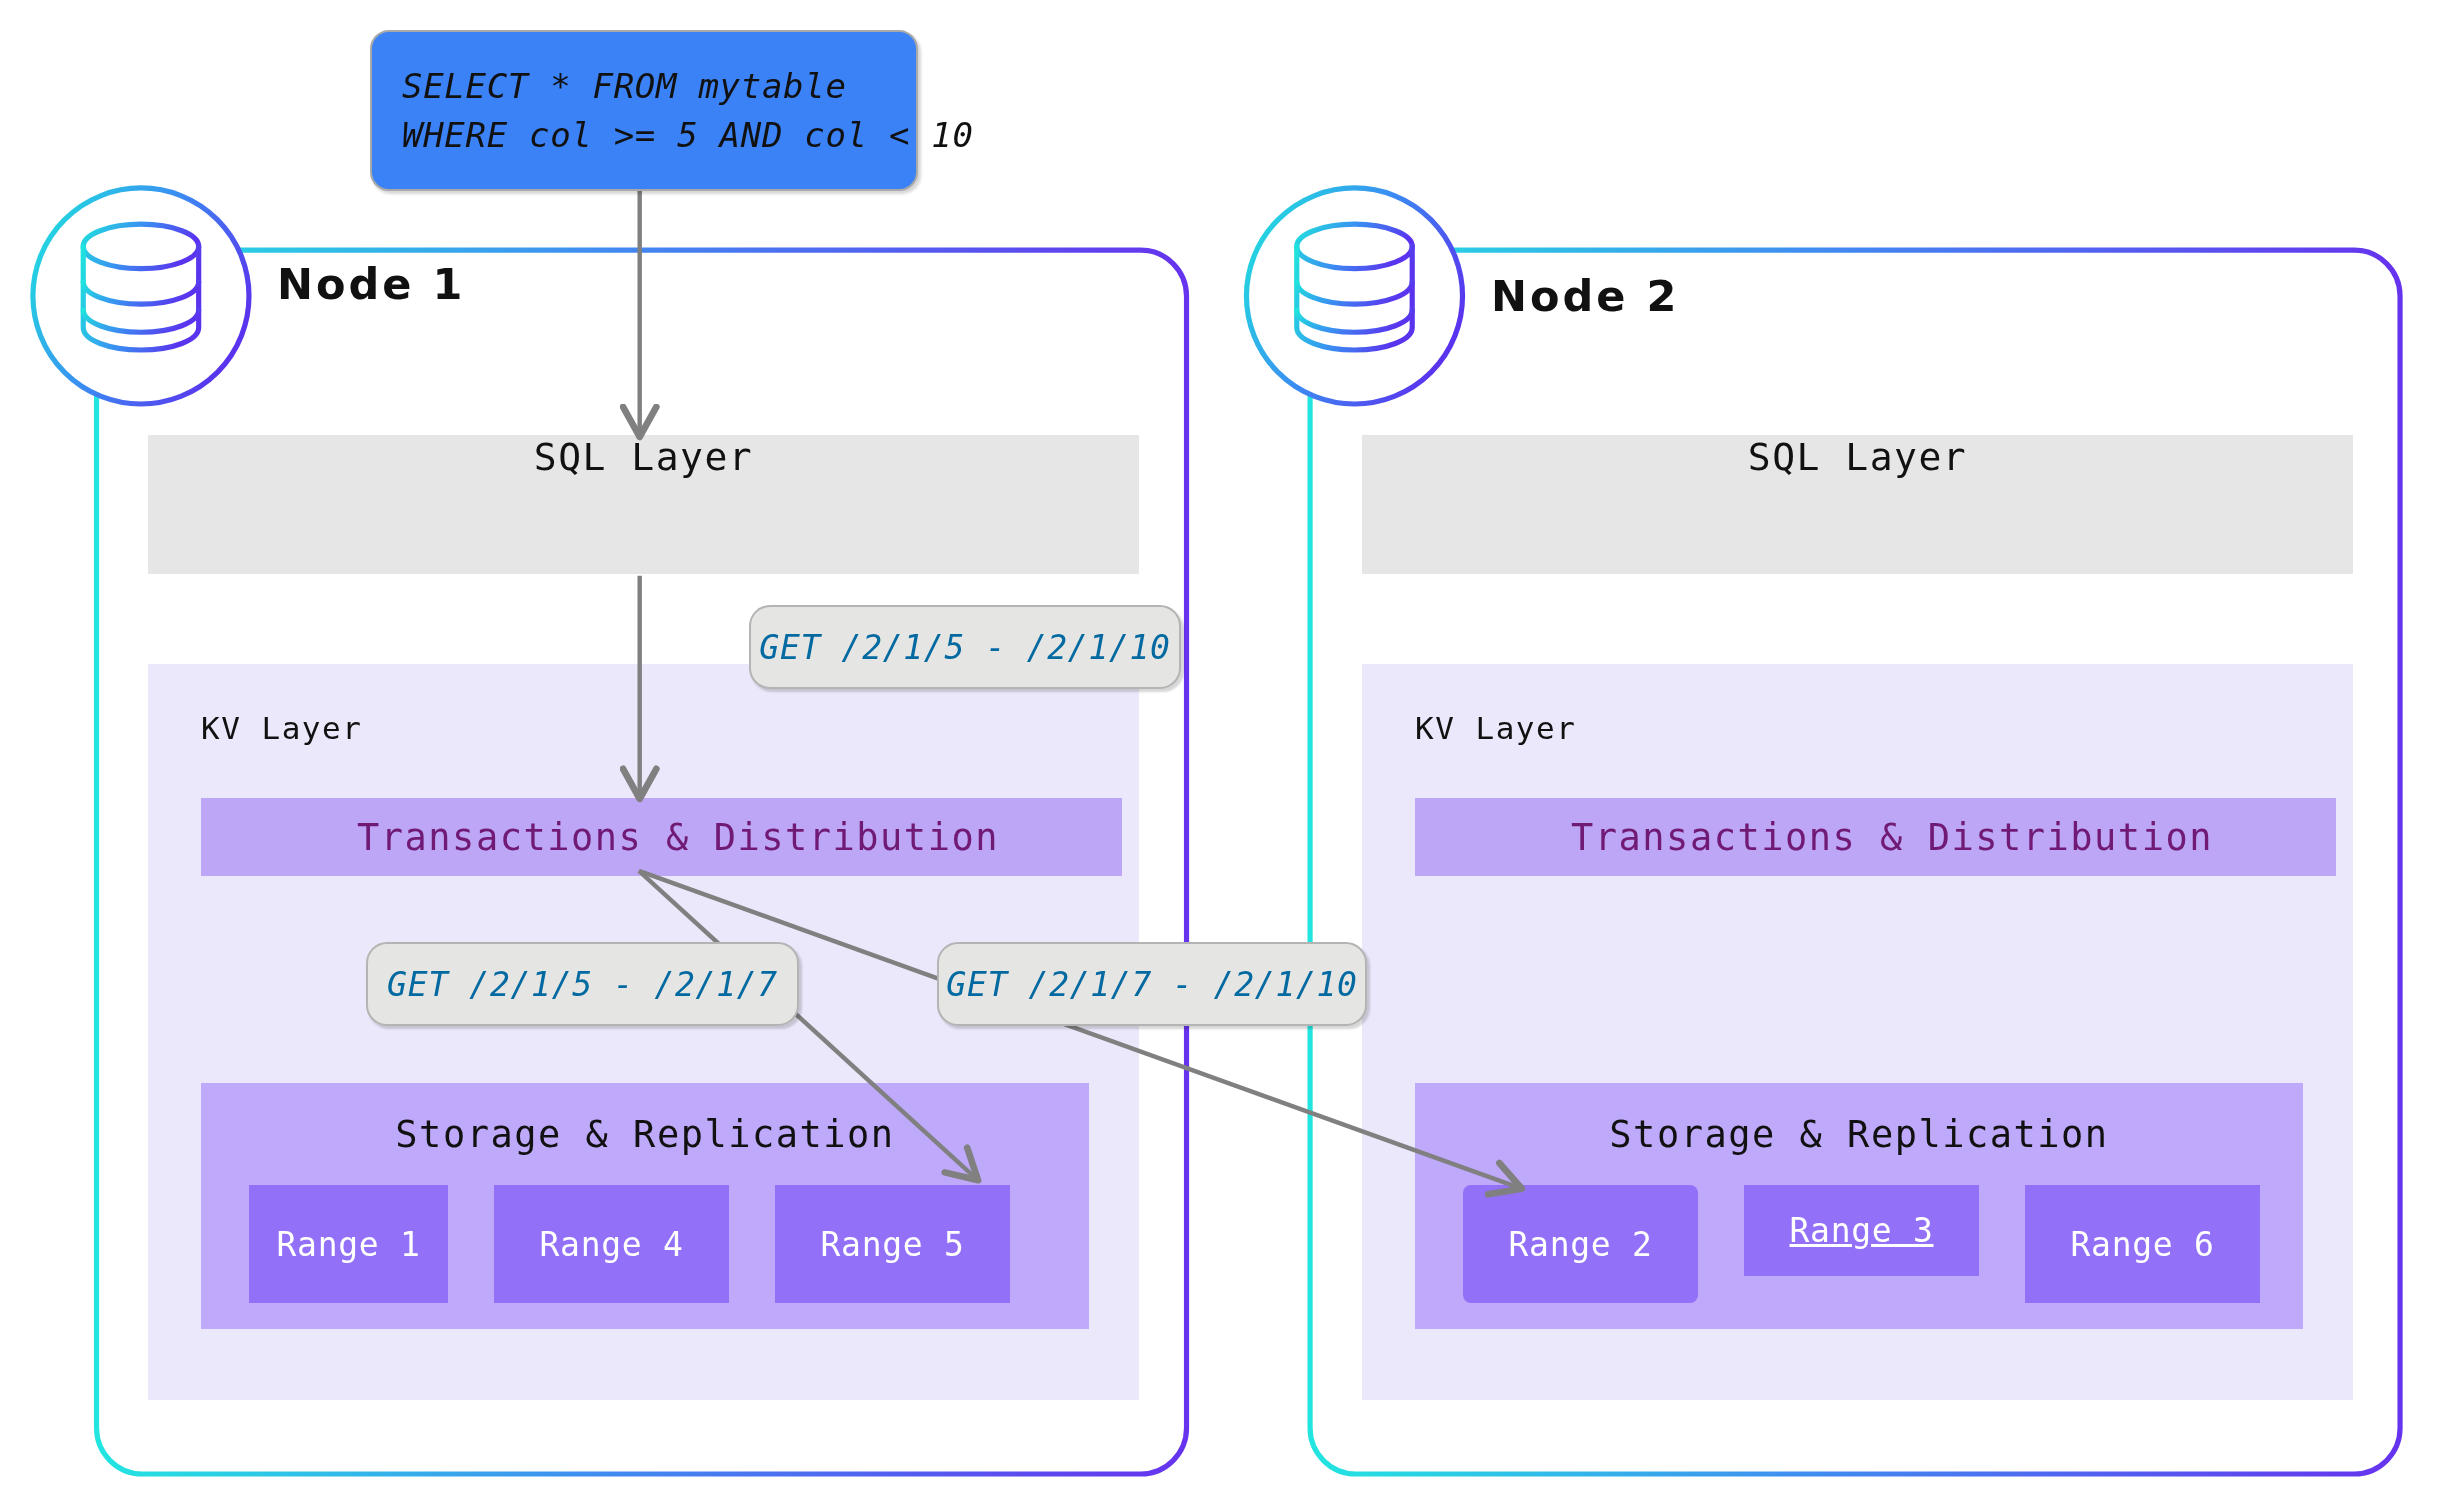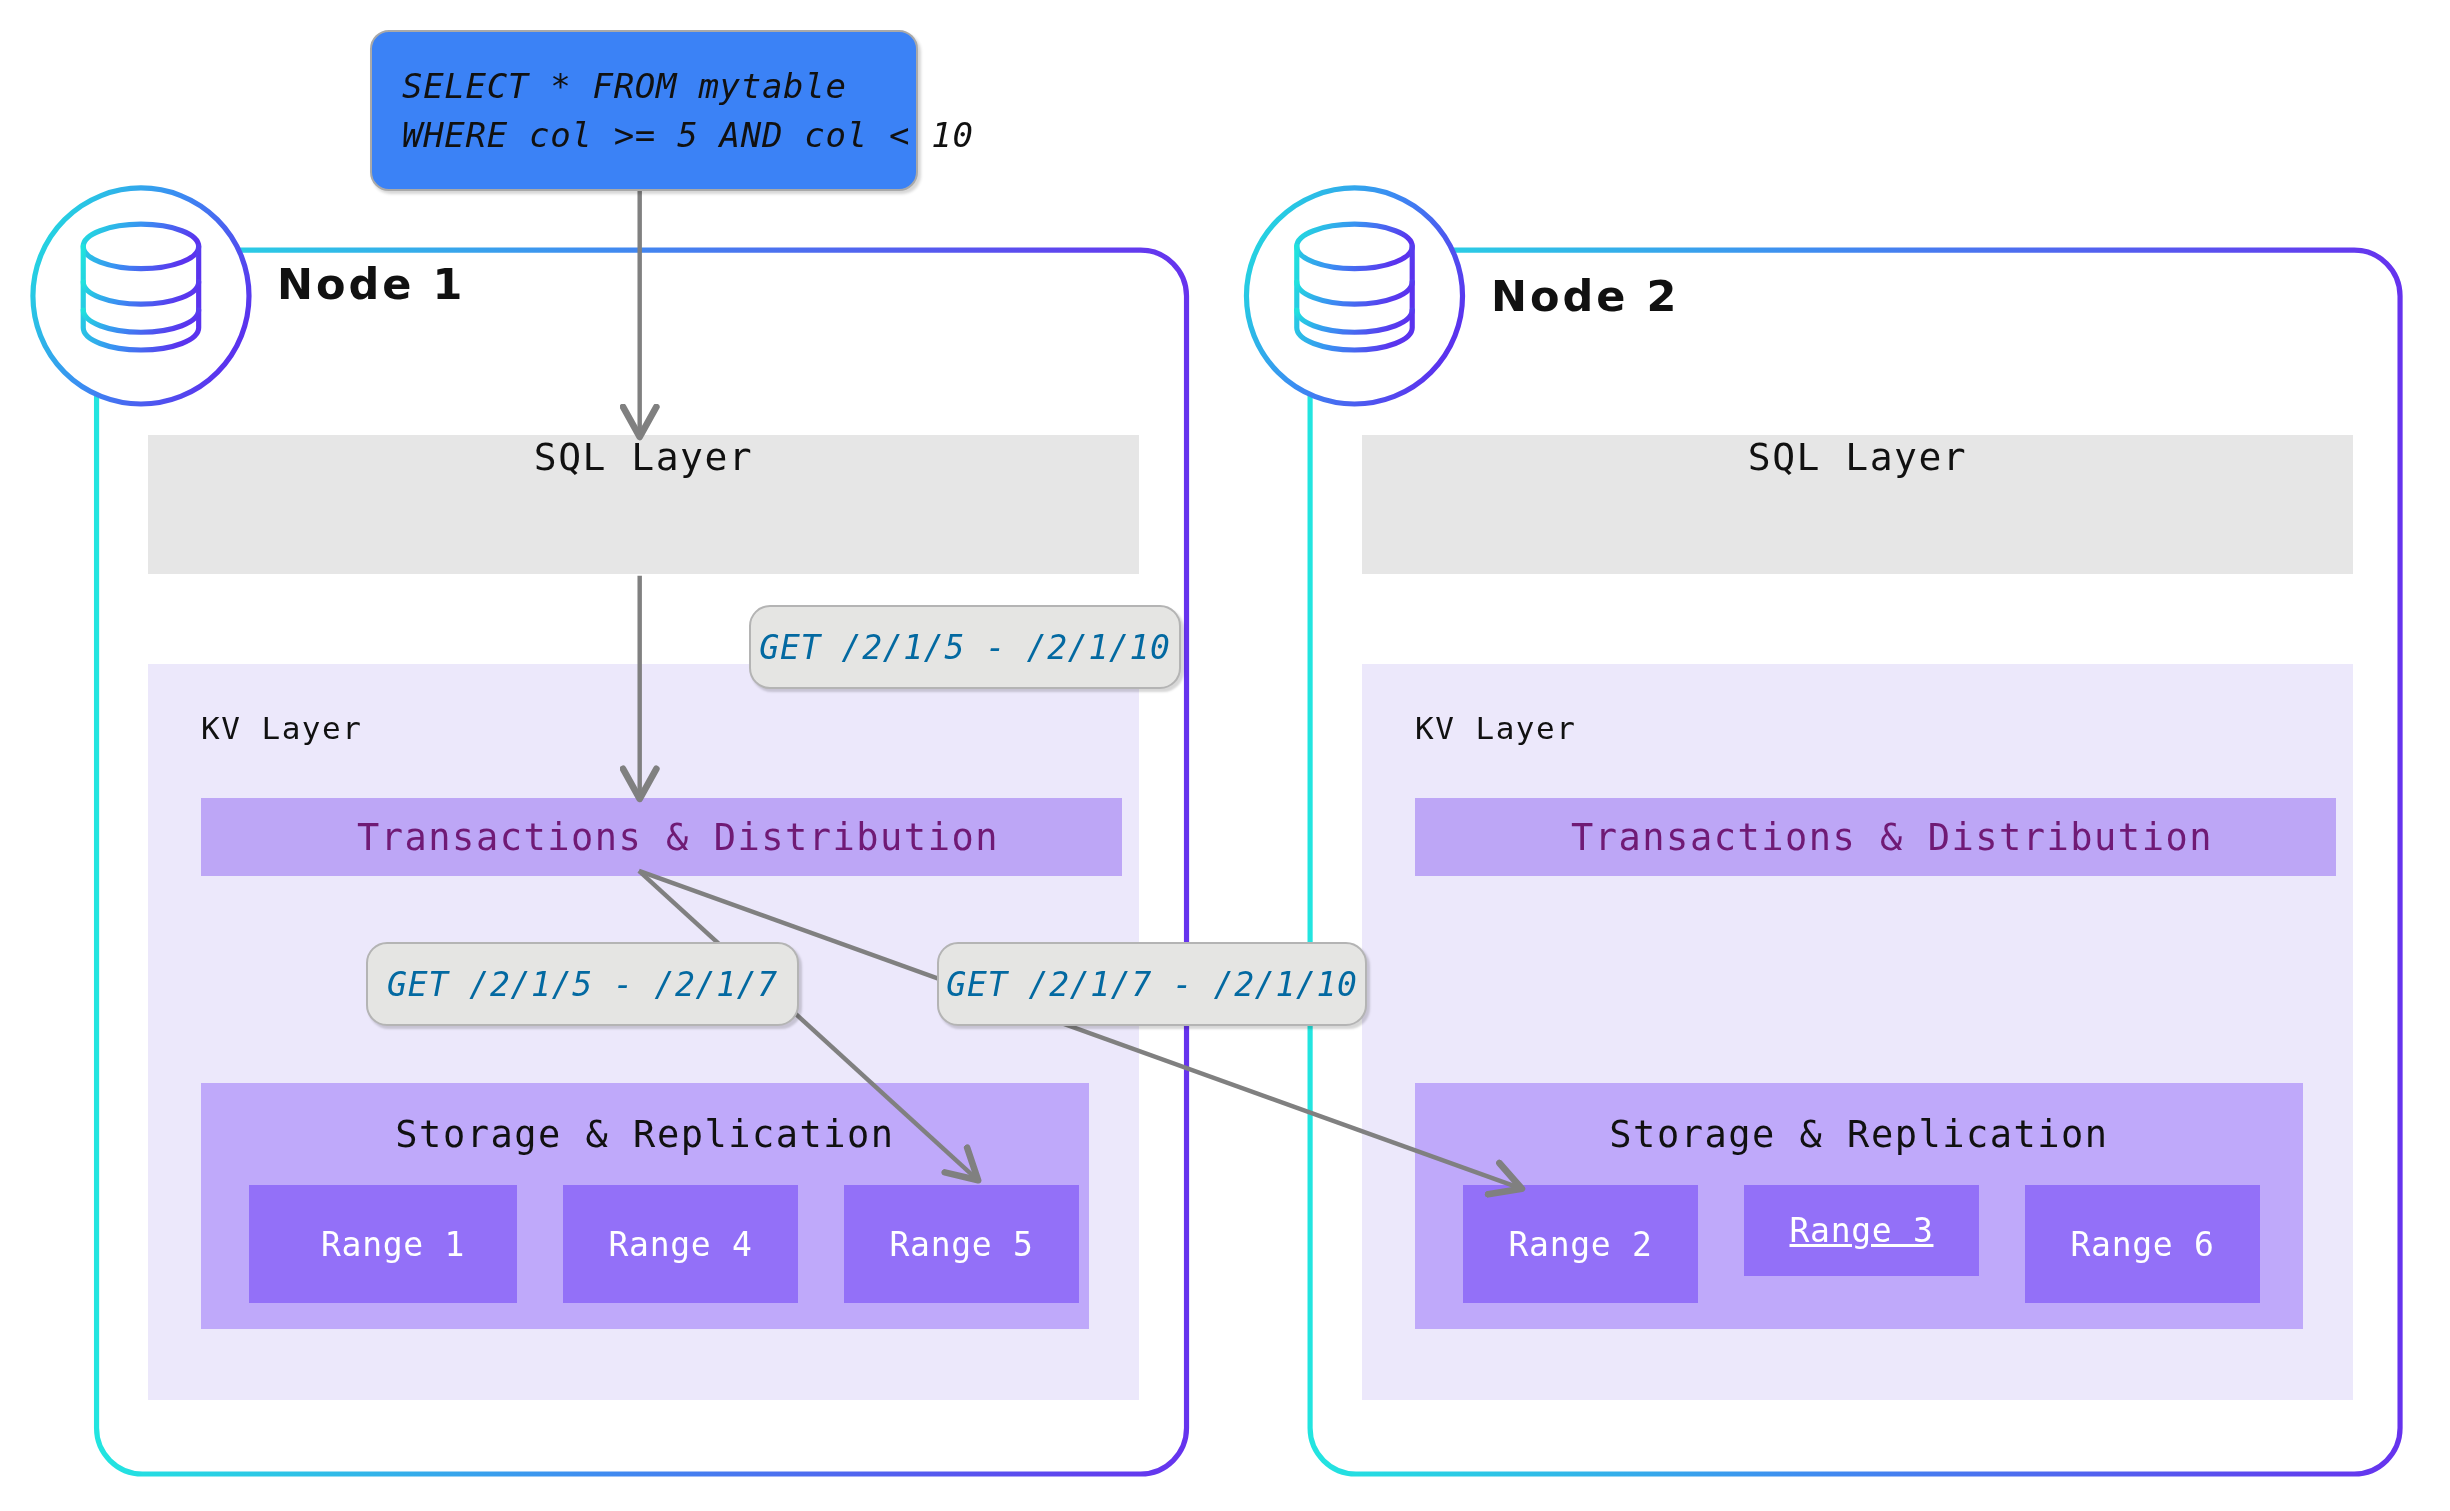--- a/index.html
+++ b/index.html
@@ -140,42 +140,42 @@
   </div>
 
   <div class="kv-layer" style="left:148px;top:664px;width:991px;height:736px;">
     <div class="kv-label" style="left:53px;top:46px;">KV Layer</div>
 
     <div class="txn-bar" style="left:53px;top:134px;width:888px;height:78px;">Transactions &amp; Distribution</div>
 
     <div class="storage-box" style="left:53px;top:419px;width:888px;height:246px;">
       <div class="storage-label" style="top:30px;">Storage &amp; Replication</div>
       <div class="range-row" style="left:48px;top:102px;gap:46px;">
-        <div class="range-box" style="width:248px;height:118px;padding-left:20px;">Range 1</div>
+        <div class="range-box" style="width:199px;height:118px;">Range 1</div>
         <div class="range-box" style="width:235px;height:118px;">Range 4</div>
         <div class="range-box" style="width:235px;height:118px;">Range 5</div>
       </div>
     </div>
   </div>
 
   <div class="node-title" style="left:1491px;top:296px;transform:translateY(-50%);">Node 2</div>
 
   <div class="sql-layer" style="left:1362px;top:435px;width:991px;height:139px;">
     <span>SQL Layer</span>
   </div>
 
   <div class="kv-layer" style="left:1362px;top:664px;width:991px;height:736px;">
     <div class="kv-label" style="left:53px;top:46px;">KV Layer</div>
 
     <div class="txn-bar" style="left:53px;top:134px;width:888px;height:78px;">Transactions &amp; Distribution</div>
 
     <div class="storage-box" style="left:53px;top:419px;width:888px;height:246px;">
       <div class="storage-label" style="top:30px;">Storage &amp; Replication</div>
       <div class="range-row" style="left:48px;top:102px;gap:46px;">
-        <div class="range-box" style="width:235px;height:118px;">Range 2</div>
+        <div class="range-box" style="width:235px;height:118px;border-radius:8px;">Range 2</div>
         <div class="range-box" style="width:235px;height:91px;text-decoration:underline;">Range 3</div>
         <div class="range-box" style="width:235px;height:118px;">Range 6</div>
       </div>
     </div>
   </div>
 
   <svg id="arrow-layer" class="svg-layer" viewBox="0 0 3310 2042">
     <defs>
       <marker id="ah" viewBox="0 0 12 12" refX="9" refY="6" markerWidth="9" markerHeight="9" orient="auto-start-reverse">
         <path d="M1 1 L10 6 L1 11" fill="none" stroke="#808080" stroke-width="2" stroke-linecap="round" stroke-linejoin="round"></path>

